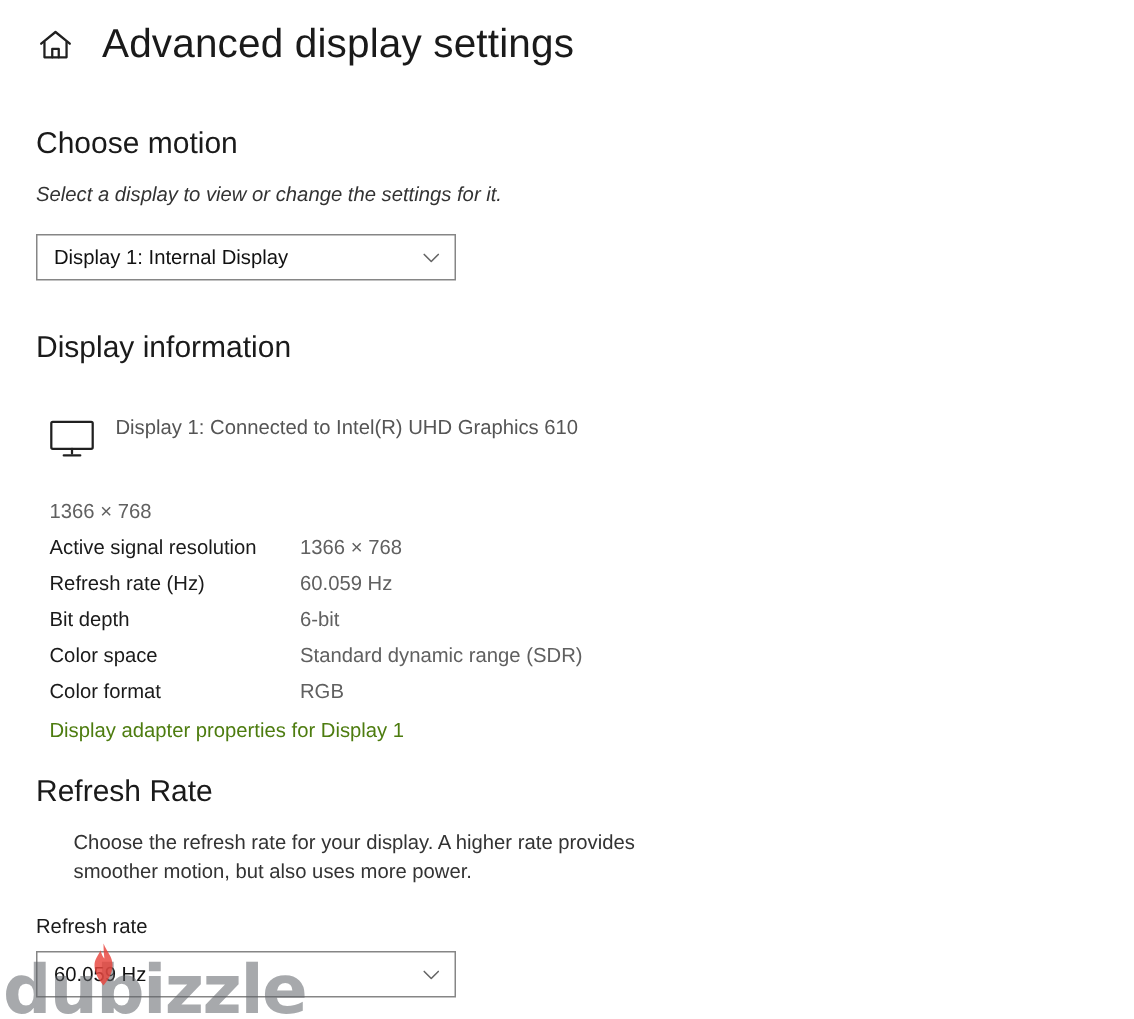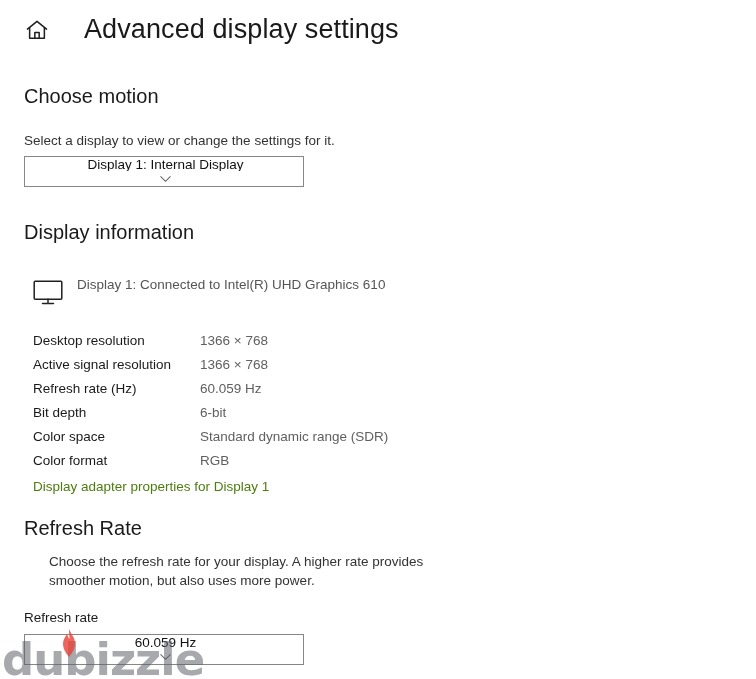--- a/index.html
+++ b/index.html
@@ -17,21 +17,21 @@
     -webkit-font-smoothing: antialiased;
   }
 
   
   .page-header {
     position: absolute;
     left: 24px;
     top: 16px;
     display: flex;
     align-items: center;
-    gap: 34px;
+    gap: 18px;
   }
   .home-icon {
     width: 26px;
     height: 26px;
     display: block;
     flex: none;
   }
   .page-title {
     font-size: 27px;
     font-weight: 400;
@@ -55,36 +55,35 @@
   #display-information-heading { top: 222px; }
   #refresh-rate-heading { top: 518px; }
 
   .body-text {
     position: absolute;
     left: 24px;
     font-size: 13.5px;
     color: #333333;
     line-height: 19px;
   }
-  #choose-display-desc { top: 131px; }
+  #choose-display-desc { top: 120px; font-style: italic; }
   #refresh-rate-desc { top: 552px; width: 400px; margin-left: 25px; }
 
   
   .combo {
     position: absolute;
     left: 24px;
     width: 280px;
     height: 31px;
     border: 1px solid #868686;
     background: #ffffff;
     box-sizing: border-box;
     display: flex;
     align-items: center;
     padding: 0 8px 0 11px;
-    flex-direction: column;
   }
   #display-select { top: 156px; }
   #refresh-rate-select { top: 634px; }
   .combo-value {
     font-size: 13.5px;
     color: #111111;
     flex: 1;
     white-space: nowrap;
     overflow: hidden;
   }
@@ -229,21 +228,20 @@
     <path d="M15 19.2 V22.4"></path>
     <path d="M9.5 23.6 H20.5"></path>
   </svg>
   <div>
     <div class="monitor-sub">Display 1: Connected to Intel(R) UHD Graphics 610</div>
   </div>
 </div>
 
 <div class="spec-table">
   <div class="spec-row">
-    <span class="spec-label">Desktop resolution</span>
     <span class="spec-value">1366 × 768</span>
   </div>
   <div class="spec-row">
     <span class="spec-label">Active signal resolution</span>
     <span class="spec-value">1366 × 768</span>
   </div>
   <div class="spec-row">
     <span class="spec-label">Refresh rate (Hz)</span>
     <span class="spec-value">60.059 Hz</span>
   </div>

